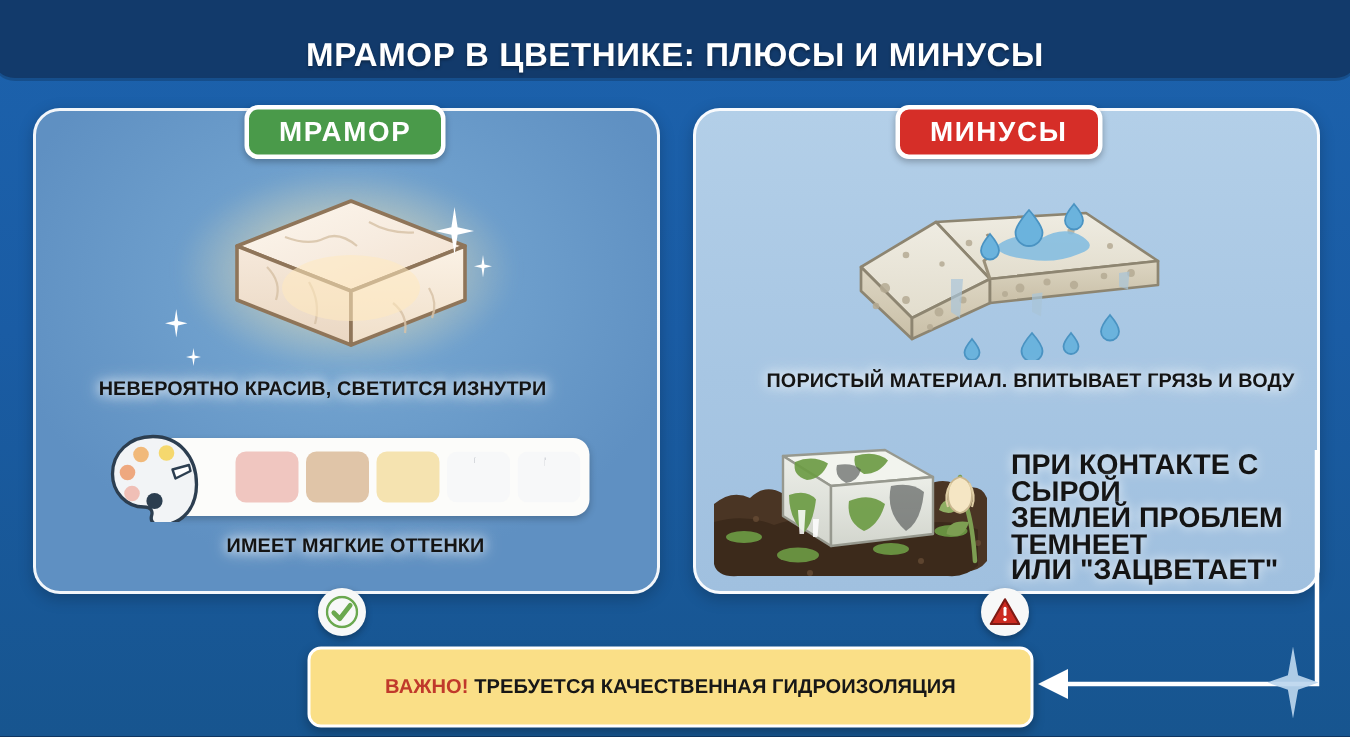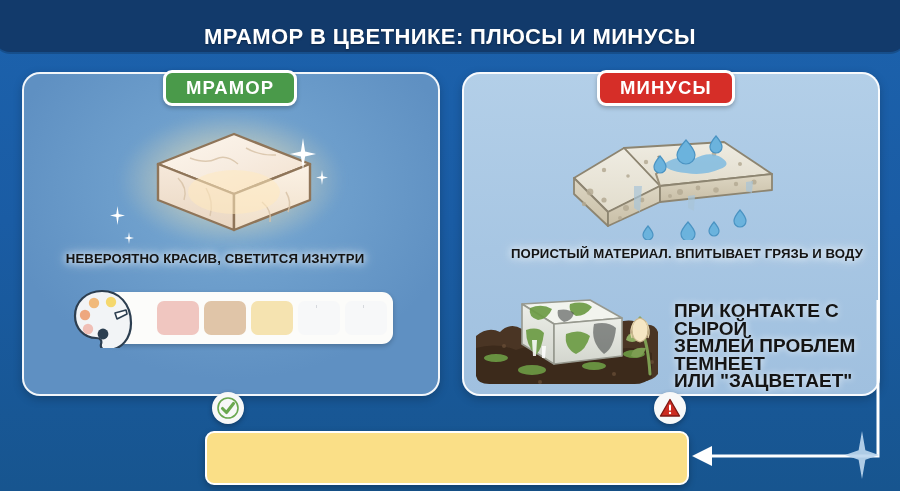--- a/index.html
+++ b/index.html
@@ -274,20 +274,21 @@
     <circle cx="31" cy="46" r="5.4" fill="#2c3e50"></circle>
     <path d="M43 25 l11 -3 1 4 -10 5 z" fill="#ffffff" stroke="#2c3e50" stroke-width="1.6" stroke-linejoin="round"></path>
   </svg>
 
   <div class="swatch" style="left:157px;background:#f0c6c0;"></div>
   <div class="swatch" style="left:204px;background:#e0c5a8;"></div>
   <div class="swatch" style="left:251px;background:#f5e3b0;"></div>
   <div class="swatch sw-marble" style="left:298px;"></div>
   <div class="swatch sw-marble" style="left:345px;"></div>
 
+  <div class="caption cap-pros-2">ИМЕЕТ МЯГКИЕ ОТТЕНКИ</div>
 
   <div class="panel panel-cons">
 
     <svg class="slab" style="left:100px;top:56px;" viewBox="0 0 218 110">
       <defs>
         <linearGradient id="slabTop" x1="0" y1="0" x2="0" y2="1">
           <stop offset="0%" stop-color="#efece2"></stop>
           <stop offset="100%" stop-color="#e2ddcd"></stop>
         </linearGradient>
         <linearGradient id="slabSide" x1="0" y1="0" x2="0" y2="1">
@@ -429,15 +430,18 @@
   </div>
 
   <svg class="connector" viewBox="0 0 260 191">
     <path d="M238 0 L238 156 L72 156" fill="none" stroke="#ffffff" stroke-width="3"></path>
     <path d="M72 146 L52 156 L72 166 Z" fill="#ffffff"></path>
   </svg>
 
   <div class="big-sparkle"></div>
 
   <div class="banner">
+    <div class="banner-line">
+      <span class="banner-accent">ВАЖНО!</span><span> ТРЕБУЕТСЯ КАЧЕСТВЕННАЯ ГИДРОИЗОЛЯЦИЯ</span>
+    </div>
   </div>
 
 </div>
 
 </body></html>

